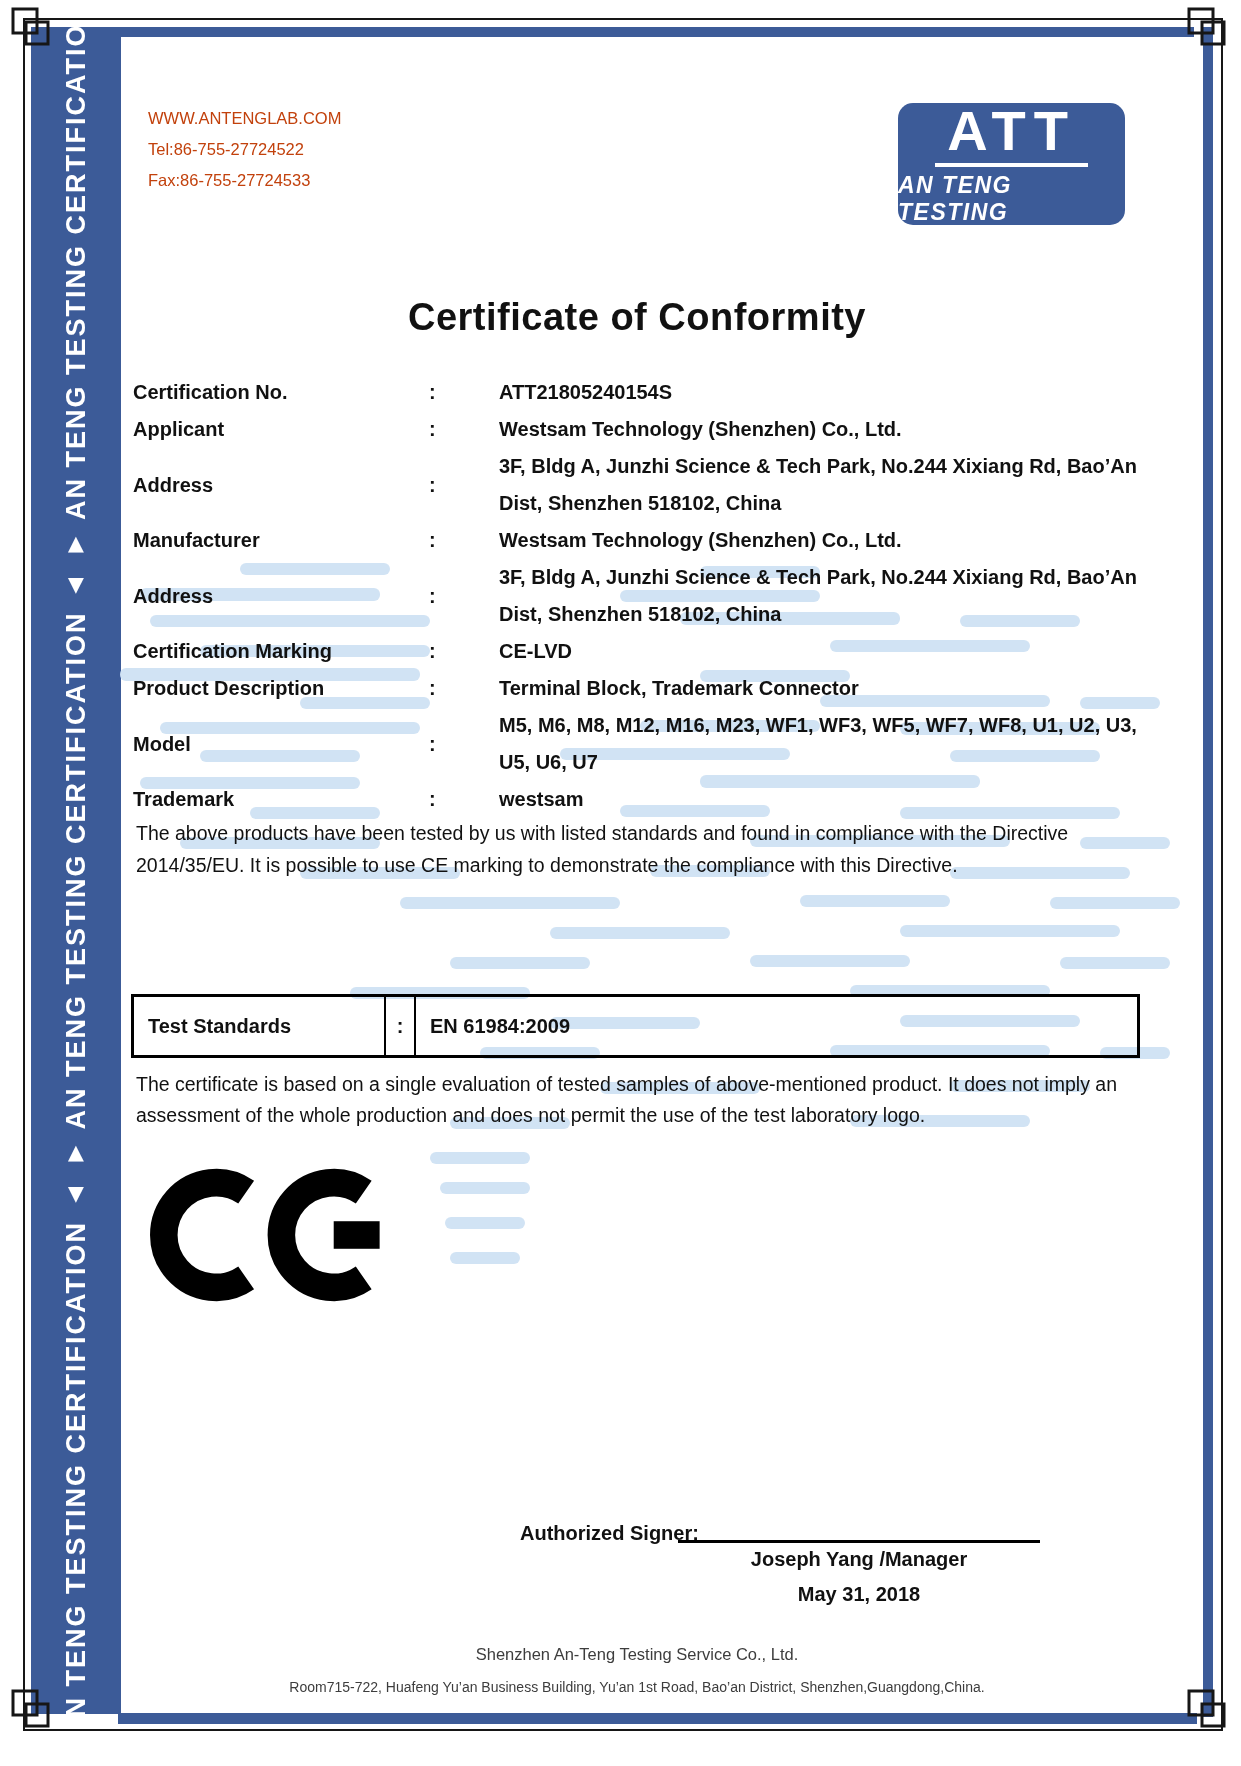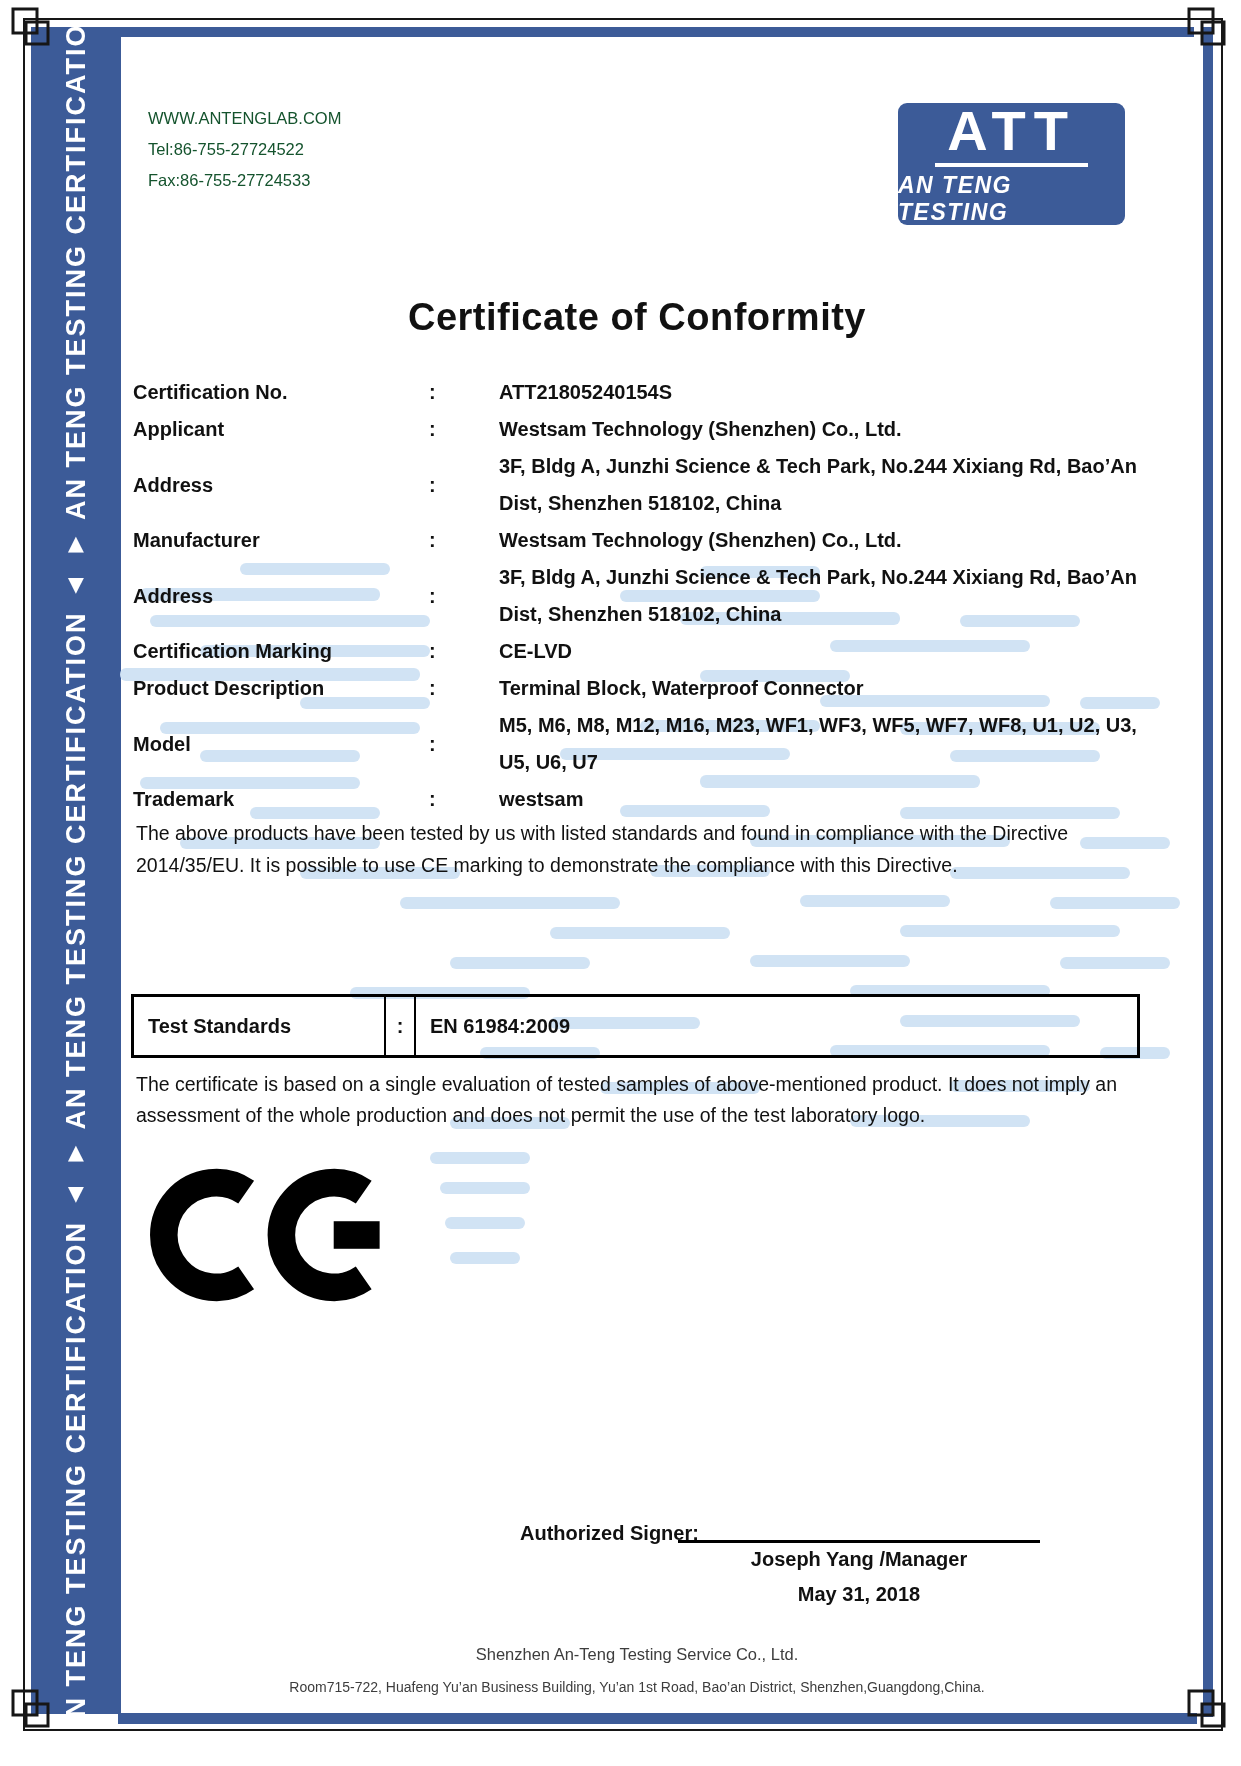--- a/index.html
+++ b/index.html
@@ -11,23 +11,23 @@
   .bar{position:absolute;background:#3c5b98;}
   .bar-top{left:31px;top:27px;width:1163px;height:10px;}
   .bar-right{left:1203px;top:27px;width:10px;height:1690px;}
   .bar-bottom{left:118px;top:1713px;width:1079px;height:11px;}
   .side-band{position:absolute;left:31px;top:27px;width:90px;height:1687px;background:#3c5b98;
         display:flex;align-items:center;justify-content:center;overflow:hidden;}
   .side-band .vtext{writing-mode:vertical-rl;transform:rotate(180deg);white-space:nowrap;
         color:#fff;font-weight:bold;font-size:27px;letter-spacing:2px;}
   .corner{position:absolute;width:44px;height:44px;}
   
-  .contact{position:absolute;left:148px;top:103px;font-size:16.5px;line-height:31px;color:#14532d;}
+  .contact{position:absolute;left:148px;top:103px;font-size:16.5px;line-height:31px;color:#c2410c;}
   .logo{position:absolute;left:898px;top:103px;width:227px;height:122px;background:#3c5b98;
-        border-radius:9px;display:flex;flex-direction:column;align-items:center;justify-content:center;color:#fff;}
+        border-radius:15px;display:flex;flex-direction:column;align-items:center;justify-content:center;color:#fff;}
   .logo-acronym{font-size:56px;font-weight:bold;letter-spacing:8px;line-height:1;
         border-bottom:4px solid #fff;padding:0 12px 4px 12px;}
   .logo-name{font-size:23px;letter-spacing:1.5px;margin-top:5px;font-weight:bold;font-style:italic;}
   
   .doc-title{position:absolute;left:133px;top:296px;width:1008px;text-align:center;
         font-size:38px;font-weight:bold;letter-spacing:0.5px;}
   
   .fields{position:absolute;left:133px;top:374px;width:1008px;z-index:2;}
   .field-row{display:grid;grid-template-columns:256px 30px 1fr;align-items:center;gap:40px;}
   .field-label{font-weight:bold;font-size:20px;line-height:37px;}
@@ -186,21 +186,21 @@
         <div class="field-value">3F, Bldg A, Junzhi Science &amp; Tech Park, No.244 Xixiang Rd, Bao’An Dist, Shenzhen 518102, China</div>
       </div>
       <div class="field-row">
         <div class="field-label">Certification Marking</div>
         <div class="field-colon">:</div>
         <div class="field-value">CE-LVD</div>
       </div>
       <div class="field-row">
         <div class="field-label">Product Description</div>
         <div class="field-colon">:</div>
-        <div class="field-value">Terminal Block, Waterproof Connector</div>
+        <div class="field-value">Terminal Block, Trademark Connector</div>
       </div>
       <div class="field-row">
         <div class="field-label">Model</div>
         <div class="field-colon">:</div>
         <div class="field-value">M5, M6, M8, M12, M16, M23, WF1, WF3, WF5, WF7, WF8, U1, U2, U3, U5, U6, U7</div>
       </div>
       <div class="field-row">
         <div class="field-label">Trademark</div>
         <div class="field-colon">:</div>
         <div class="field-value">westsam</div>

